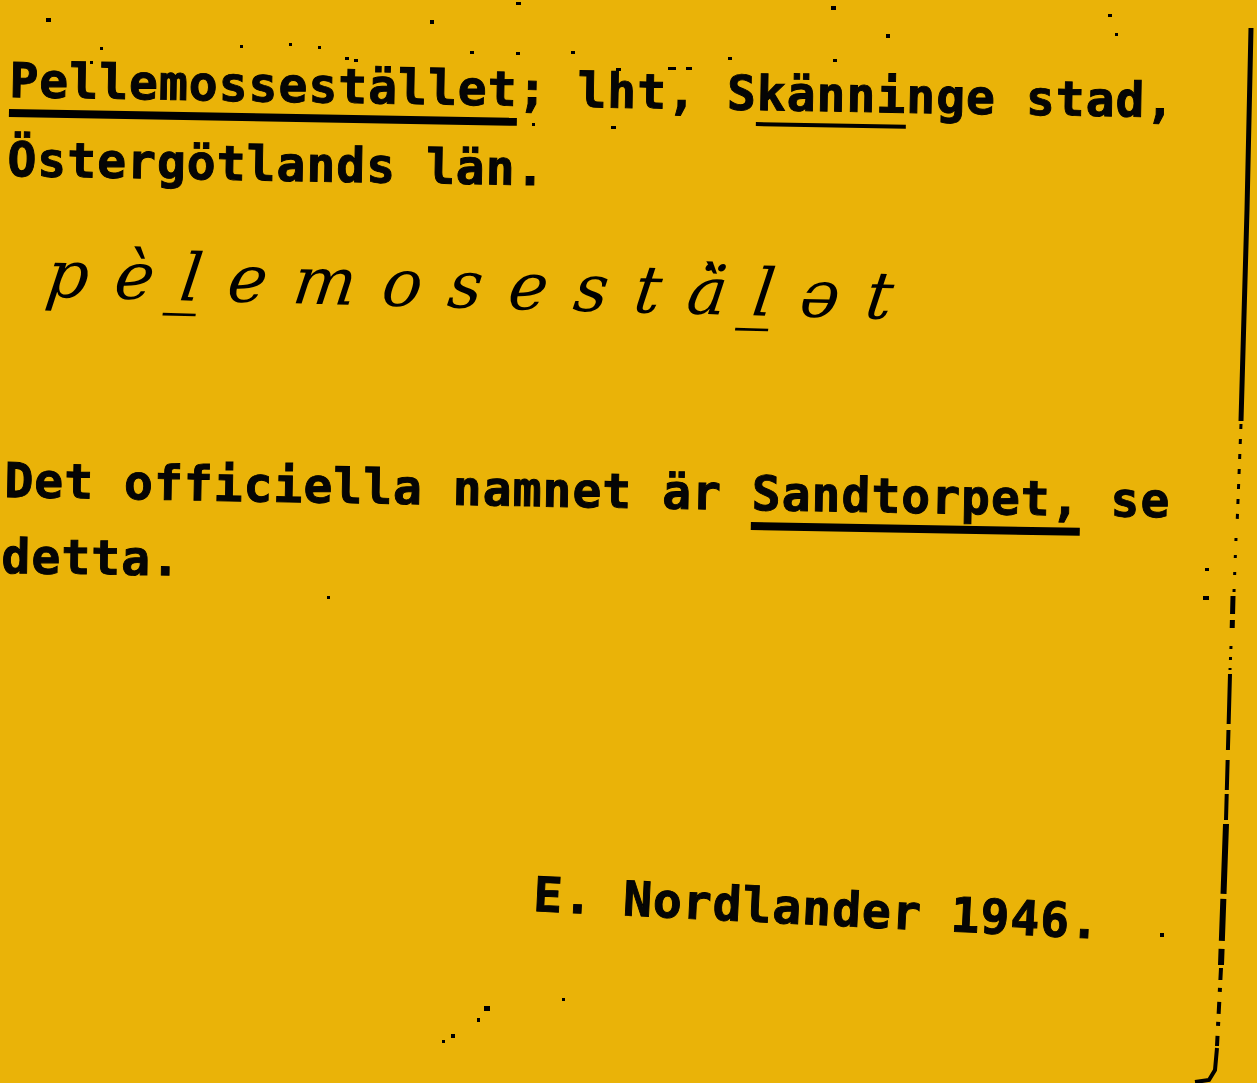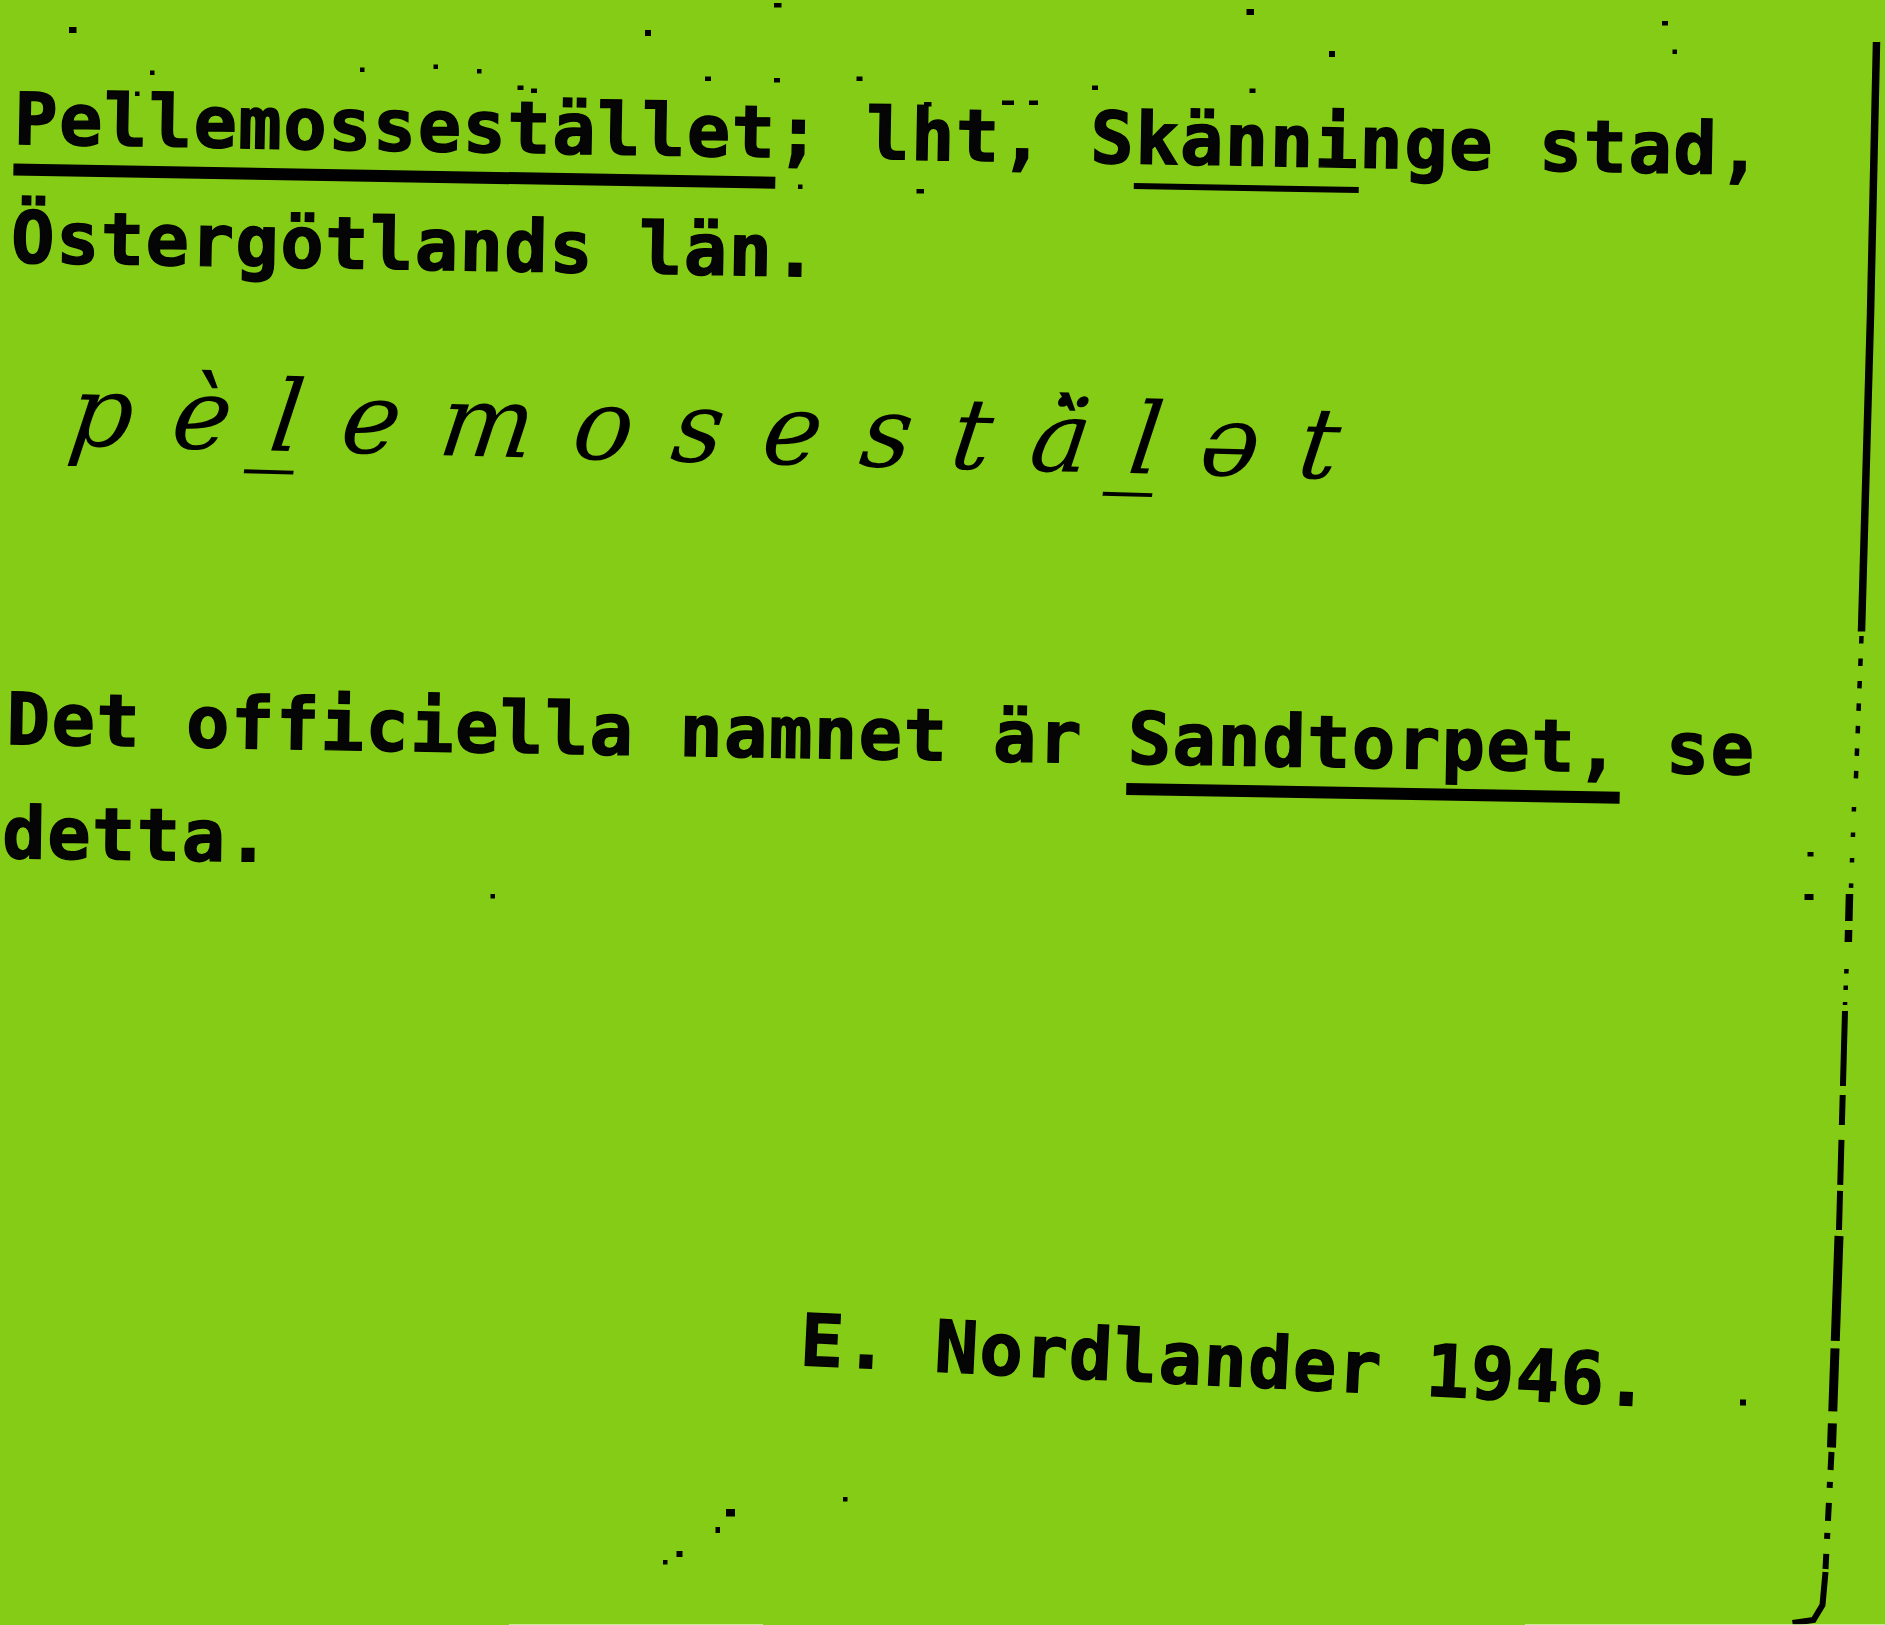--- a/index.html
+++ b/index.html
@@ -1,16 +1,16 @@
 <!DOCTYPE html>
 <html><head>
 <meta charset="utf-8">
 <style>
   html,body{margin:0;padding:0;background:#ffffff;}
-  .page{position:relative;width:1257px;height:1083px;background:#84cc16;overflow:hidden;
+  .page{position:relative;width:1257px;height:1083px;background:#eab308;overflow:hidden;
         font-family:"DejaVu Sans Mono",monospace;color:#000;}
   .typed{position:absolute;white-space:pre;font-family:"DejaVu Sans Mono",monospace;
          font-weight:700;font-size:48px;letter-spacing:1px;line-height:57px;color:#050505;
          -webkit-text-stroke:0.9px #000;transform-origin:0 0;}
   .t-title{left:10px;top:52px;transform:rotate(1.0deg);}
   .t-county{left:8px;top:131px;transform:rotate(1.0deg);}
   .t-note1{left:5px;top:452px;transform:rotate(1.0deg);}
   .t-note2{left:2px;top:528px;transform:rotate(0.8deg);}
   .t-sig{left:535px;top:866px;transform:rotate(2.8deg);}
   .ul-heavy{border-bottom:8px solid #000;padding-bottom:1px;}

